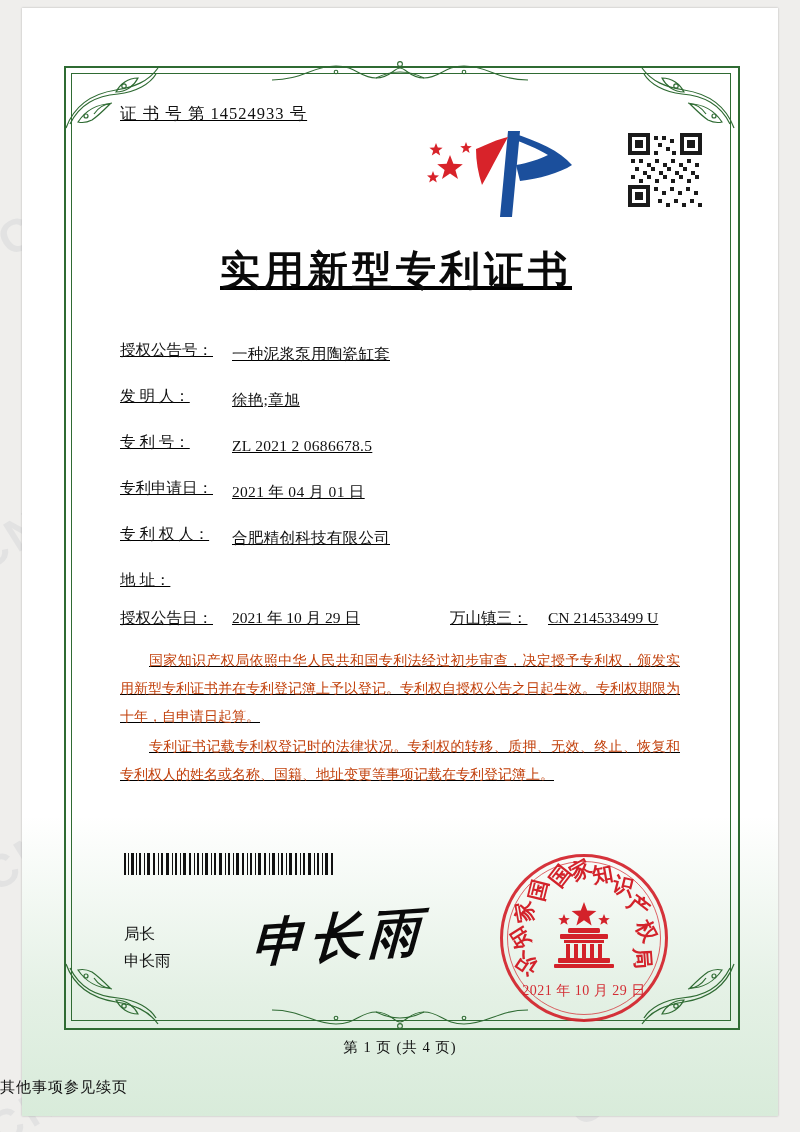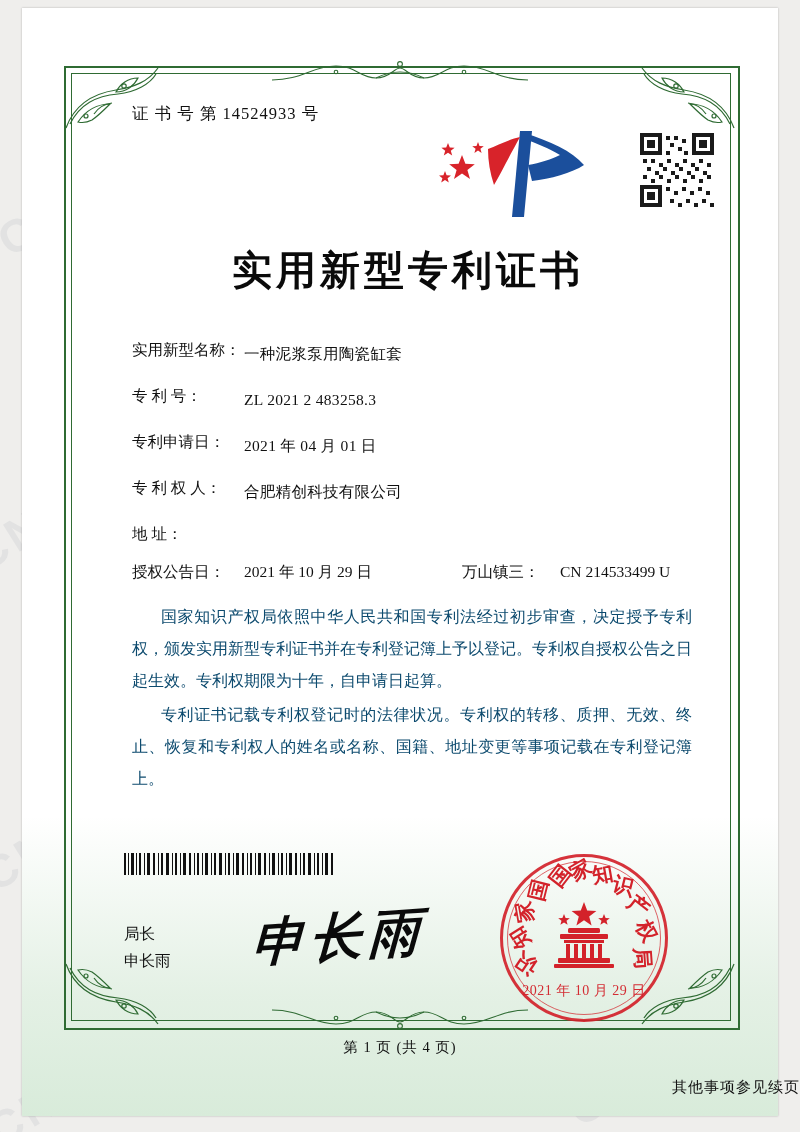--- a/index.html
+++ b/index.html
@@ -70,23 +70,24 @@
     pointer-events: none;
   }
   .edge-orn {
     position: absolute;
     pointer-events: none;
   }
 
   
   .content {
     position: absolute;
-    left: 80px;
+    left: 68px;
     top: 95px;
     width: 612px;
+    text-decoration: underline;
   }
 
   .cert-no {
     font-size: 16.5px;
     color: #111;
     letter-spacing: 1px;
     margin-left: 30px;
   }
 
   .logo {
@@ -146,22 +147,22 @@
     align-items: flex-start;
     margin-bottom: 22px;
     font-size: 15.5px;
   }
   .inline-left { width: 330px; flex: none; }
   .inline-right { flex: 1; }
 
   .paras {
     margin-left: 30px;
     width: 560px;
-    font-size: 16px;
-    color: #0c4a6e;
+    font-size: 14px;
+    color: #c2410c;
     line-height: 2.0;
     text-align: justify;
   }
   .paras p {
     margin: 0 0 2px 0;
     text-indent: 29px;
   }
 
   
   .barcode {
@@ -253,21 +254,21 @@
     top: 1030px;
     text-align: center;
     font-size: 14.5px;
     color: #111;
     letter-spacing: 1px;
   }
   .outside-note {
     position: absolute;
     left: 0; right: 0;
     top: 1078px;
-    text-align: right;
+    text-align: left;
     font-size: 15px;
     color: #111;
     letter-spacing: 1px;
   }
 </style>
 </head>
 <body>
 
 <div class="wm" style="left:-10px; top:175px;">CNIPA</div>
 <div class="wm" style="left:215px; top:135px;">CNIPA</div>
@@ -423,28 +424,32 @@
       <div class="qr-cell" style="left:54px;top:70px;width:4px;height:4px;"></div>
       <div class="qr-cell" style="left:62px;top:66px;width:4px;height:4px;"></div>
       <div class="qr-cell" style="left:70px;top:70px;width:4px;height:4px;"></div>
     </div>
 
     <div class="title">实用新型专利证书</div>
 
     <div class="fields">
 
       <div class="field-row">
-        <div class="f-label">实用新型名称：</div>
+        <div class="f-label">授权公告号：</div>
         <div class="f-value">一种泥浆泵用陶瓷缸套</div>
       </div>
 
+      <div class="field-row">
+        <div class="f-label">发 明 人：</div>
+        <div class="f-value">徐艳;章旭</div>
+      </div>
 
       <div class="field-row">
         <div class="f-label">专 利 号：</div>
-        <div class="f-value">ZL 2021 2 483258.3</div>
+        <div class="f-value">ZL 2021 2 0686678.5</div>
       </div>
 
       <div class="field-row">
         <div class="f-label">专利申请日：</div>
         <div class="f-value">2021 年 04 月 01 日</div>
       </div>
 
       <div class="field-row">
         <div class="f-label">专 利 权 人：</div>
         <div class="f-value">合肥精创科技有限公司</div>

